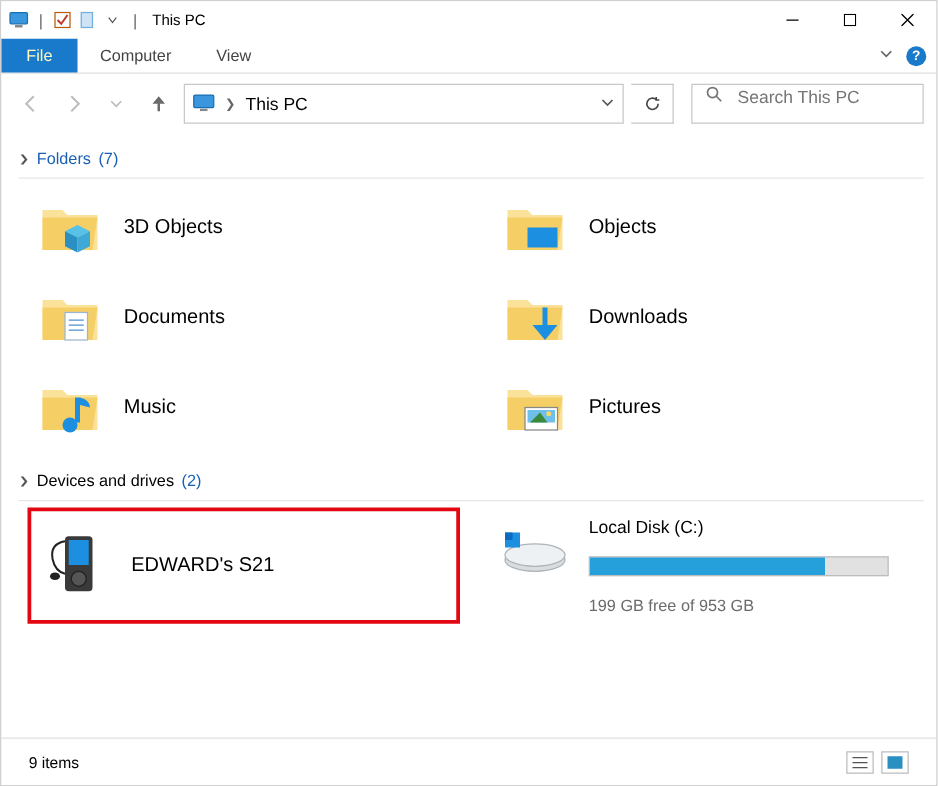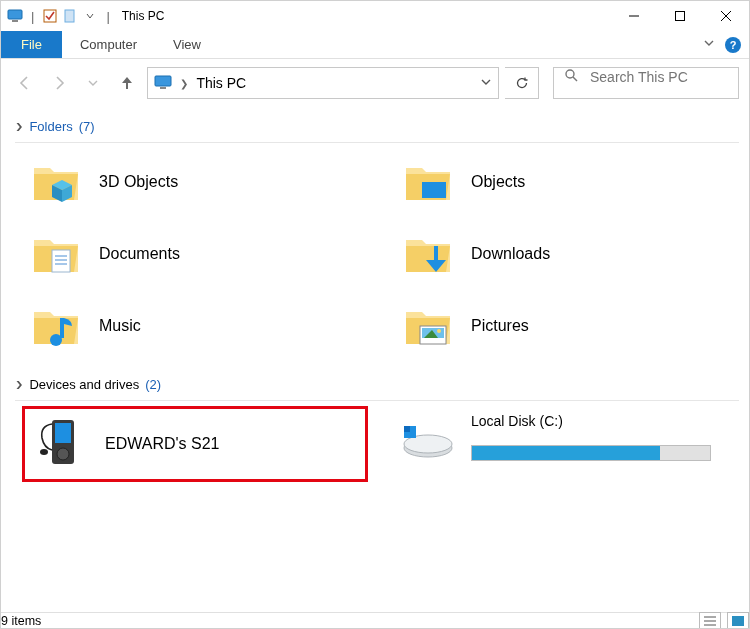--- a/index.html
+++ b/index.html
@@ -102,22 +102,22 @@
   
   .drive-item { display:flex; gap:16px; align-items:flex-start; }
   .drive-iconwrap { width:54px;height:54px; display:flex;align-items:center;justify-content:center; }
   .drive-text { display:flex; flex-direction:column; gap:16px; }
   .drive-name { font-size:14px; }
   .drive-bar { width:240px; height:16px; background:#e1e1e1; border:1px solid #bdbdbd; position:relative; }
   .drive-bar .fill { position:absolute; top:0;left:0;bottom:0; background:#26a0da; }
   .drive-sub { font-size:13px; color:#6a6a6a; }
   
   .statusbar {
-    height:16px; display:flex; align-items:center;
-    padding:0 0; border-top:1px solid #e0e0e0; font-size:12.5px;
+    height:38px; display:flex; align-items:center;
+    padding:0 22px; border-top:1px solid #e0e0e0; font-size:12.5px;
   }
   .statusbar .sb-spacer { flex:1; }
   .viewbtn { width:22px;height:18px; margin-left:6px; border:1px solid #bcbcbc; display:flex;align-items:center;justify-content:center;}
   .viewbtn svg { width:14px; height:12px; }
 </style>
 </head>
 <body>
 
 <div class="titlebar">
   <div class="tb-left">
@@ -352,20 +352,21 @@
           <ellipse cx="26" cy="26" rx="24" ry="9" fill="#eef1f3" stroke="#aeb4b9"></ellipse>
           <rect x="2" y="8" width="12" height="12" fill="#1d8fe1"></rect>
           <rect x="2" y="8" width="6" height="6" fill="#0c6bbf"></rect>
         </svg>
       </div>
       <div class="drive-text">
         <span class="drive-name">Local Disk (C:)</span>
         <div class="drive-bar">
           <div class="fill" style="width:79%"></div>
         </div>
+        <span class="drive-sub">199 GB free of 953 GB</span>
       </div>
     </div>
   </div>
 
 </div>
 
 <div class="statusbar">
   <span>9 items</span>
   <div class="sb-spacer"></div>
   <div class="viewbtn">

